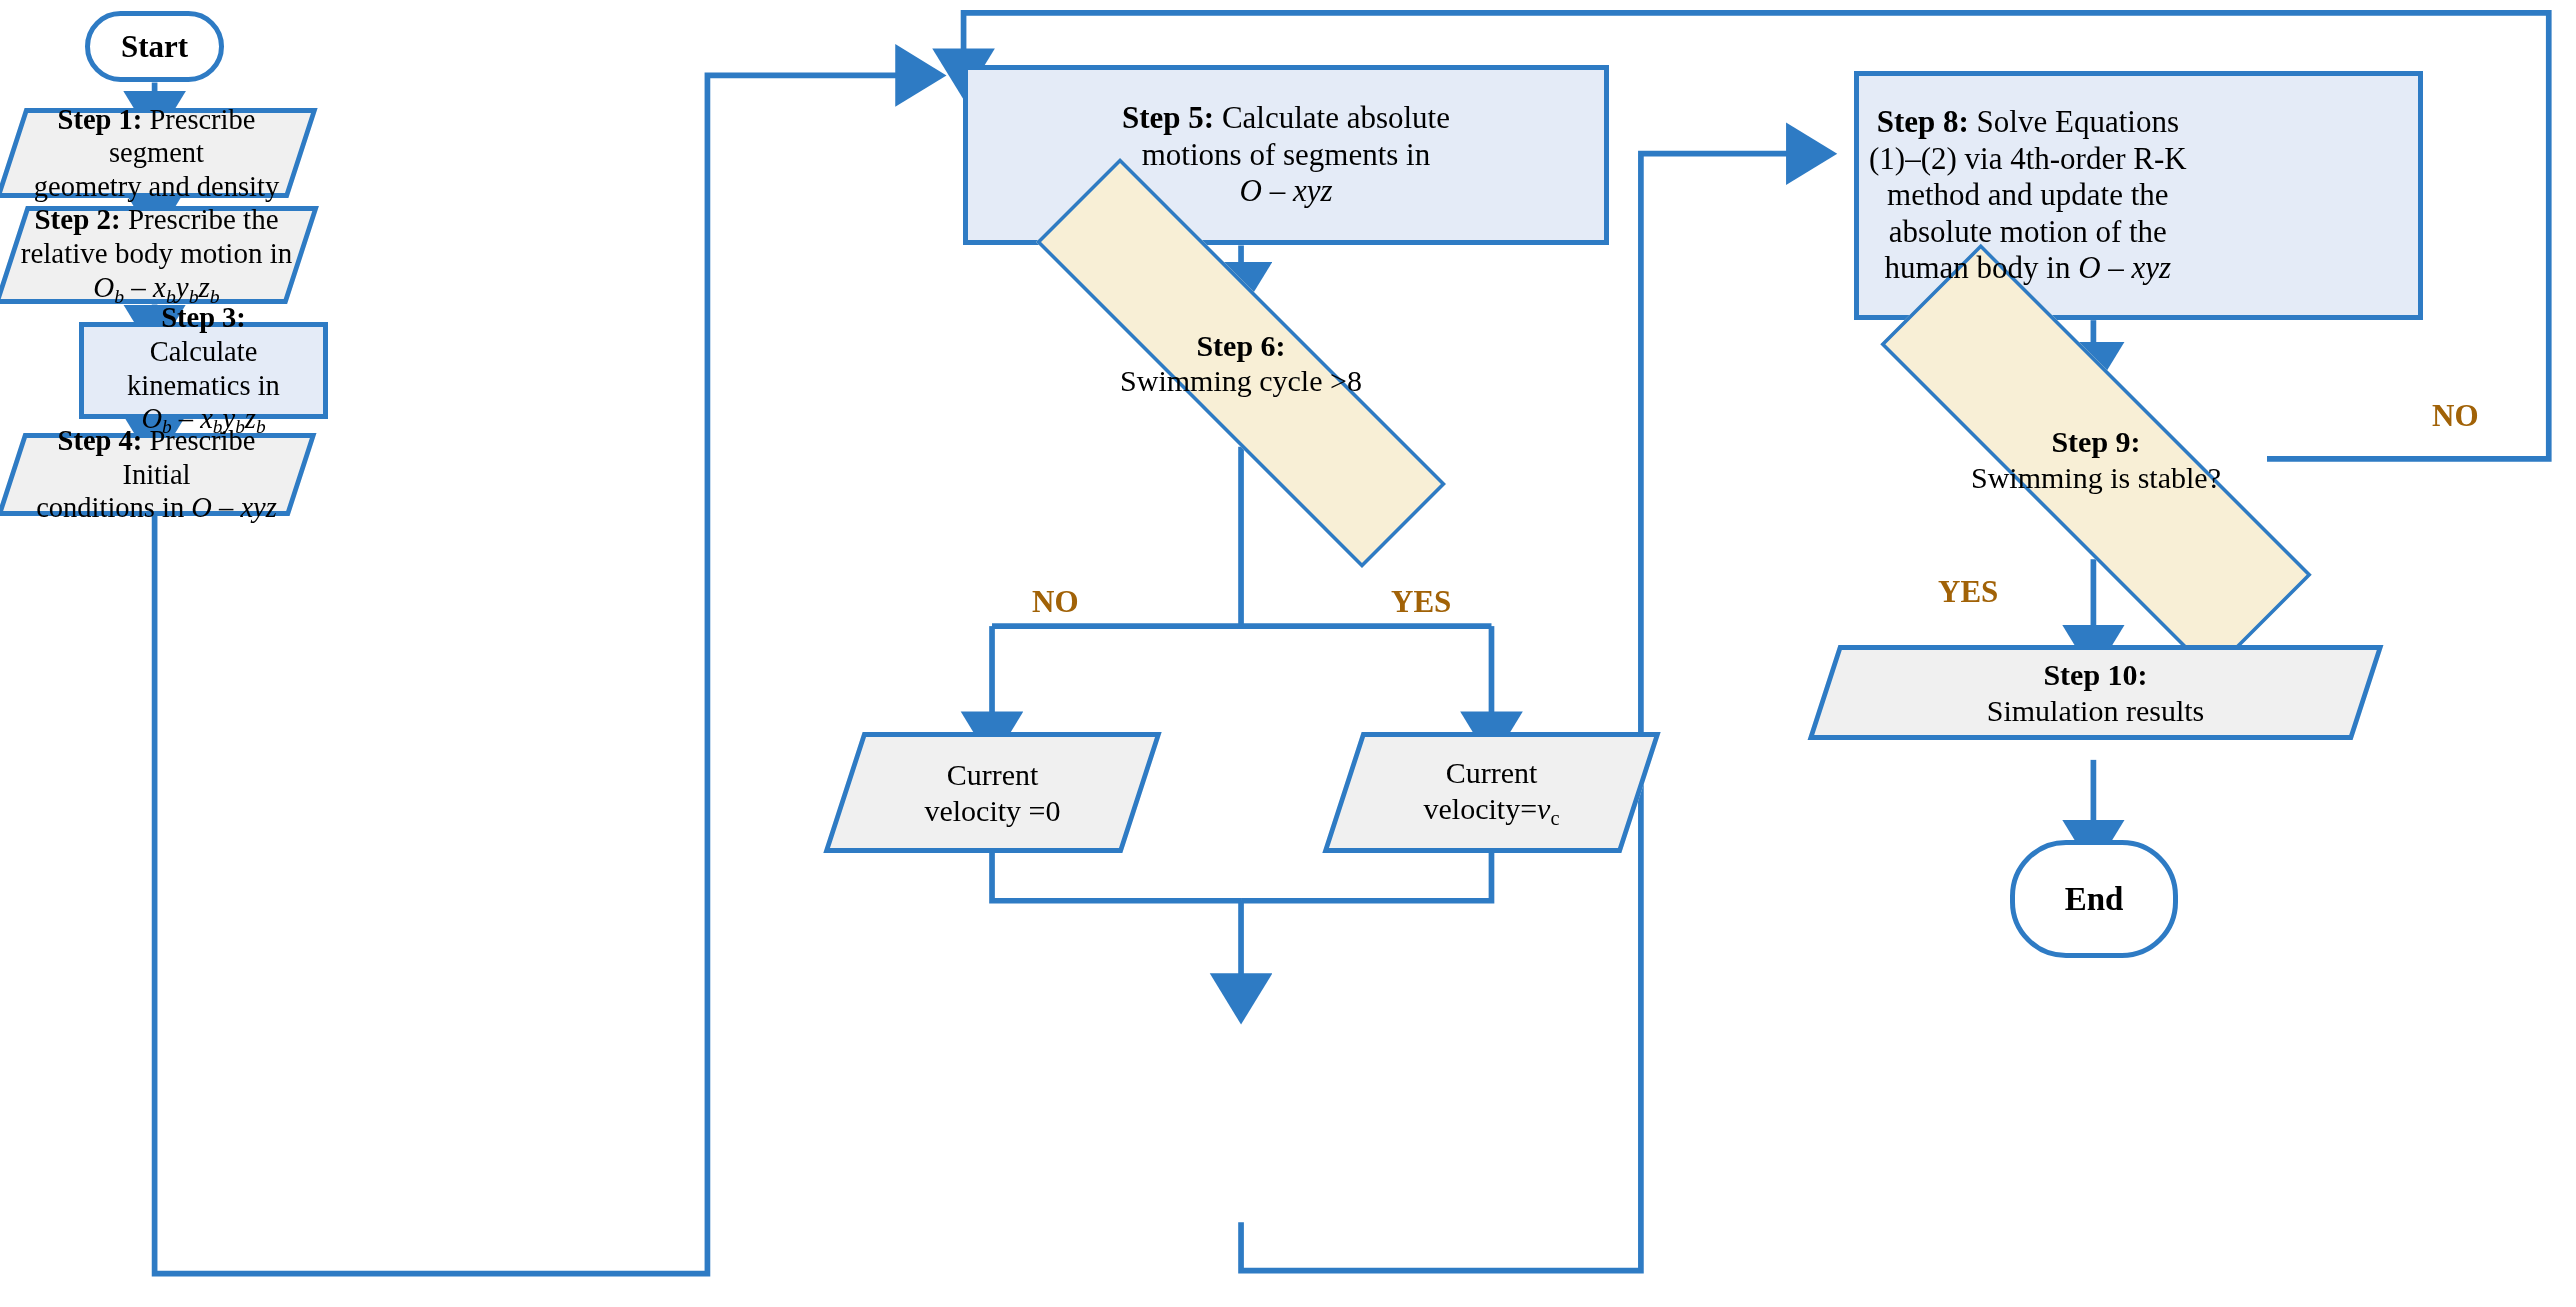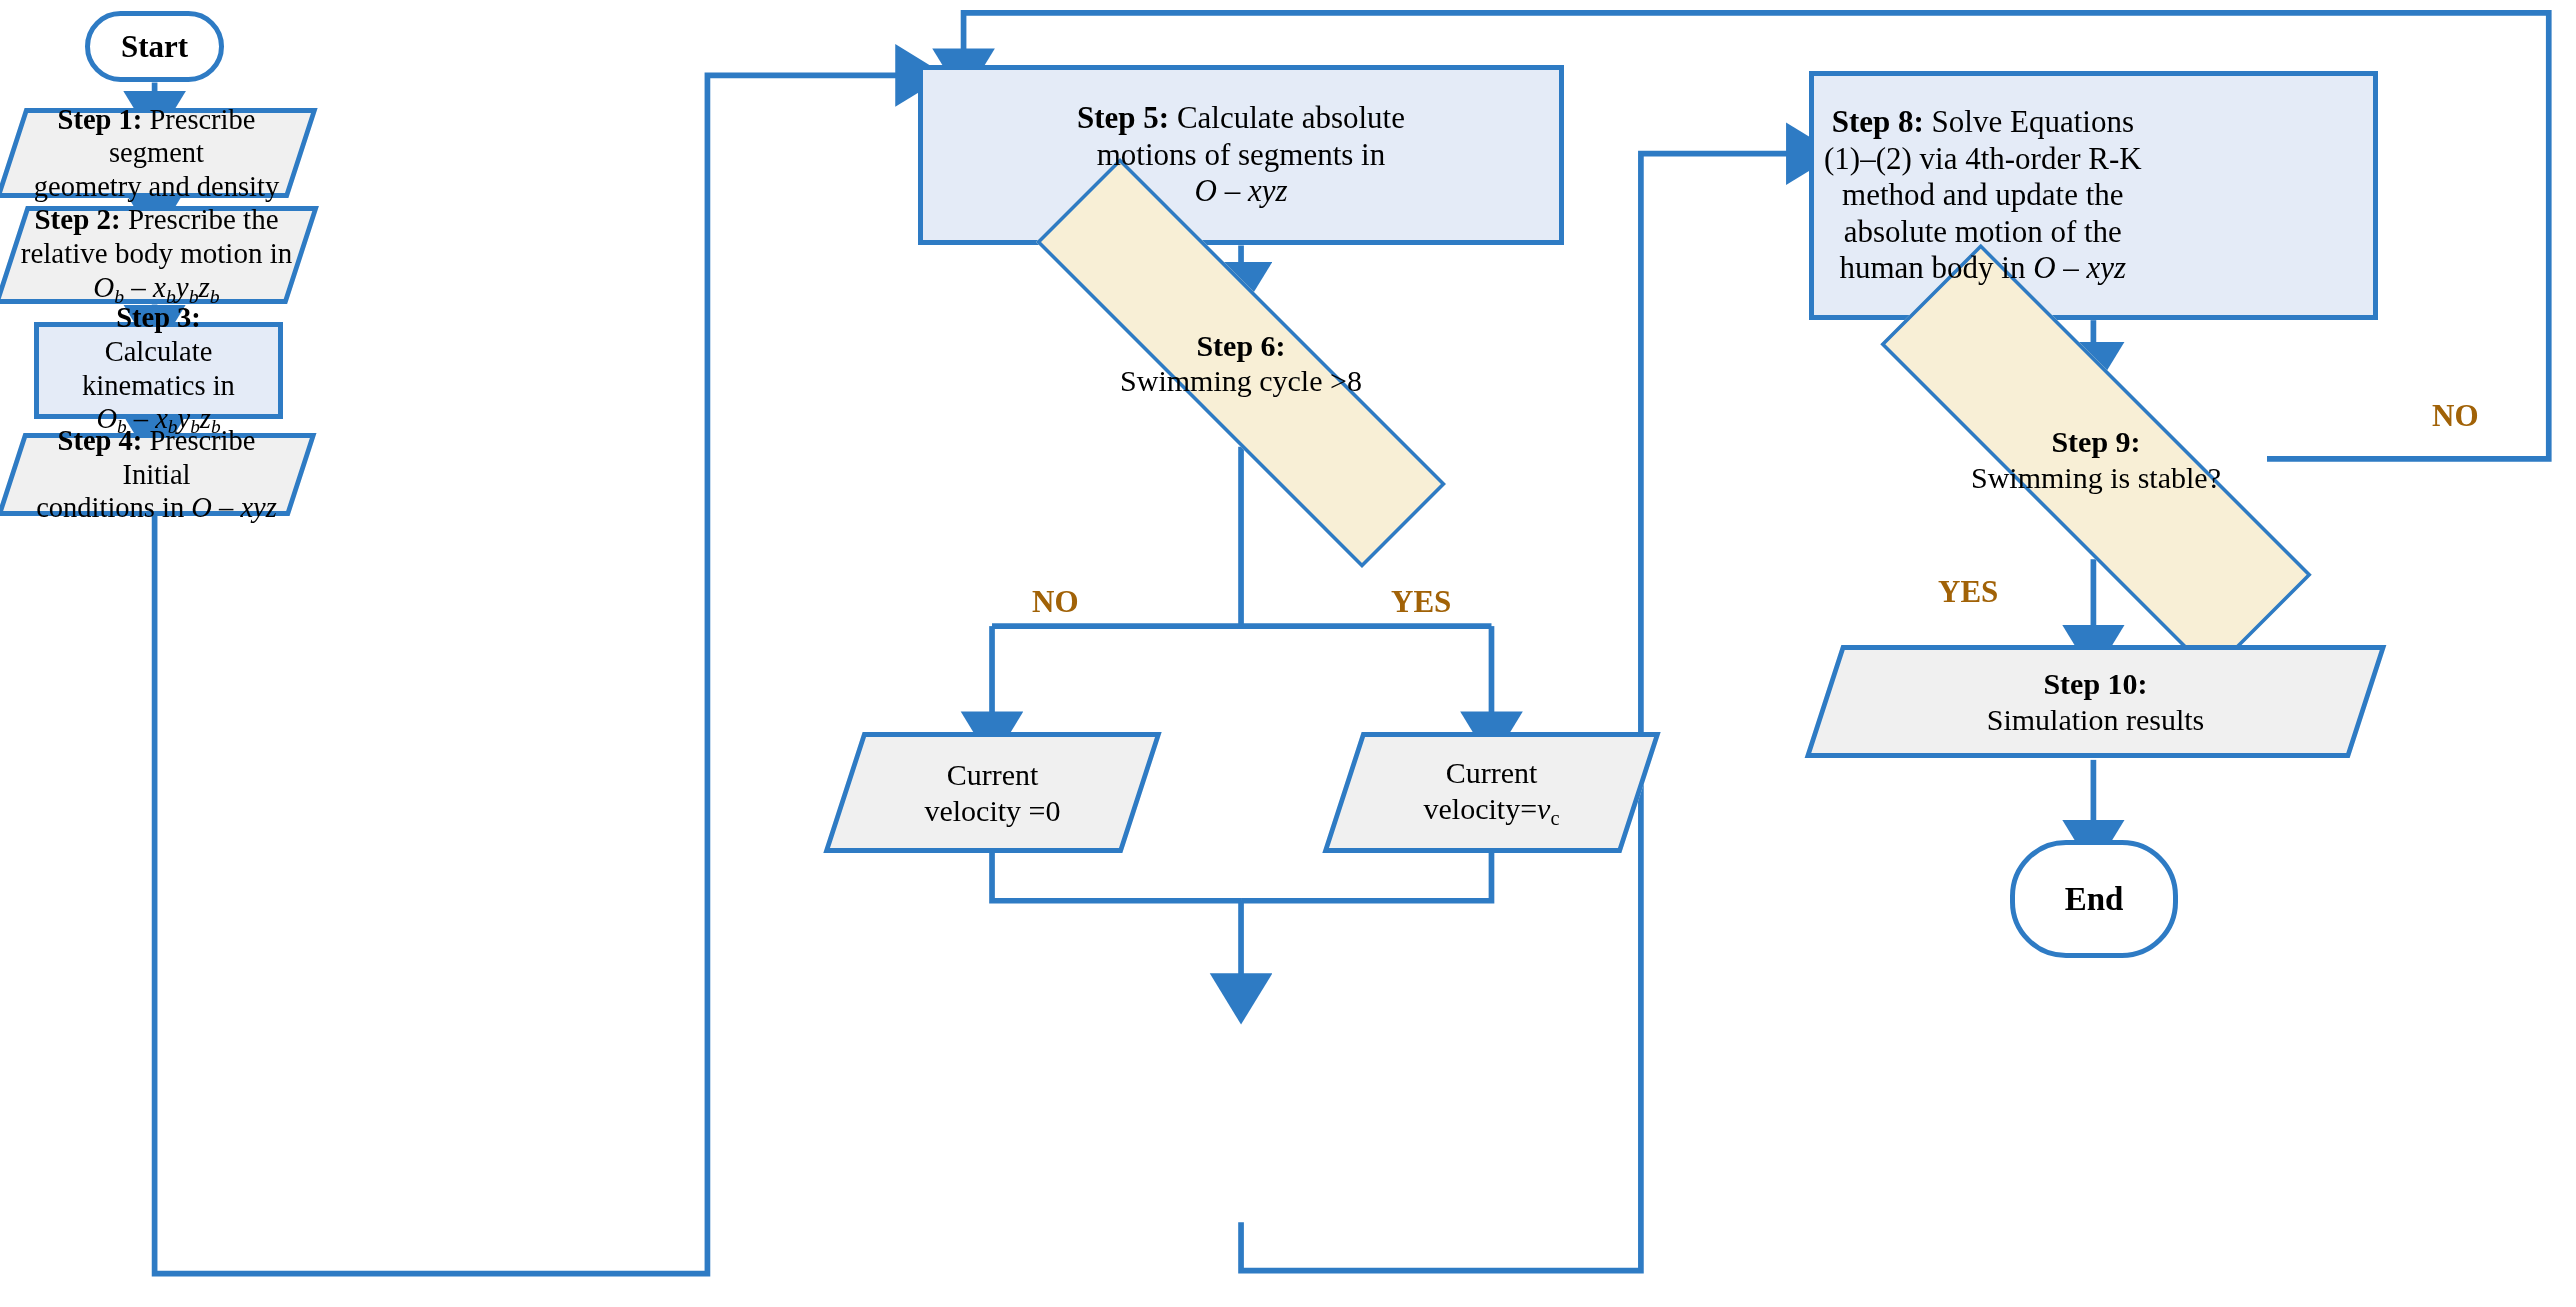--- a/index.html
+++ b/index.html
@@ -39,20 +39,21 @@
   }
   
   .shape-terminator {
     border: 5px solid #2E7BC4;
     border-radius: 56px;
     background: #ffffff;
   }
   .shape-process {
     border: 5px solid #2E7BC4;
     background: #E4EBF7;
+    margin-left: 45px;
   }
   .shape-io { background: transparent; }
   .shape-io .skewbg {
     position: absolute;
     left: 0; top: 0; right: 0; bottom: 0;
     background: #F0F0F0;
     border: 5px solid #2E7BC4;
     transform: skewX(-18deg);
     z-index: 1;
   }
@@ -218,21 +219,21 @@
     <span class="diabg"></span>
     <span class="txt">
       <span class="b">Step 9:</span><br>
       <span>Swimming is stable?</span>
     </span>
   </div>
 
   <span class="edge-label" style="left:2432px; top:398px; font-size:31px;">NO</span>
   <span class="edge-label" style="left:1938px; top:574px; font-size:31px;">YES</span>
 
-  <div class="node shape-io" style="left:1823px; top:645px; width:545px; height:113px; font-size:30px;">
+  <div class="node shape-io" style="left:1823px; top:645px; width:545px; height:95px; font-size:30px;">
     <span class="skewbg"></span>
     <span class="txt">
       <span class="b">Step 10:</span><br>
       <span>Simulation results</span>
     </span>
   </div>
 
   <div class="node shape-terminator" style="left:2010px; top:840px; width:168px; height:118px; font-size:33px;">
     <span class="txt b">End</span>
   </div>

